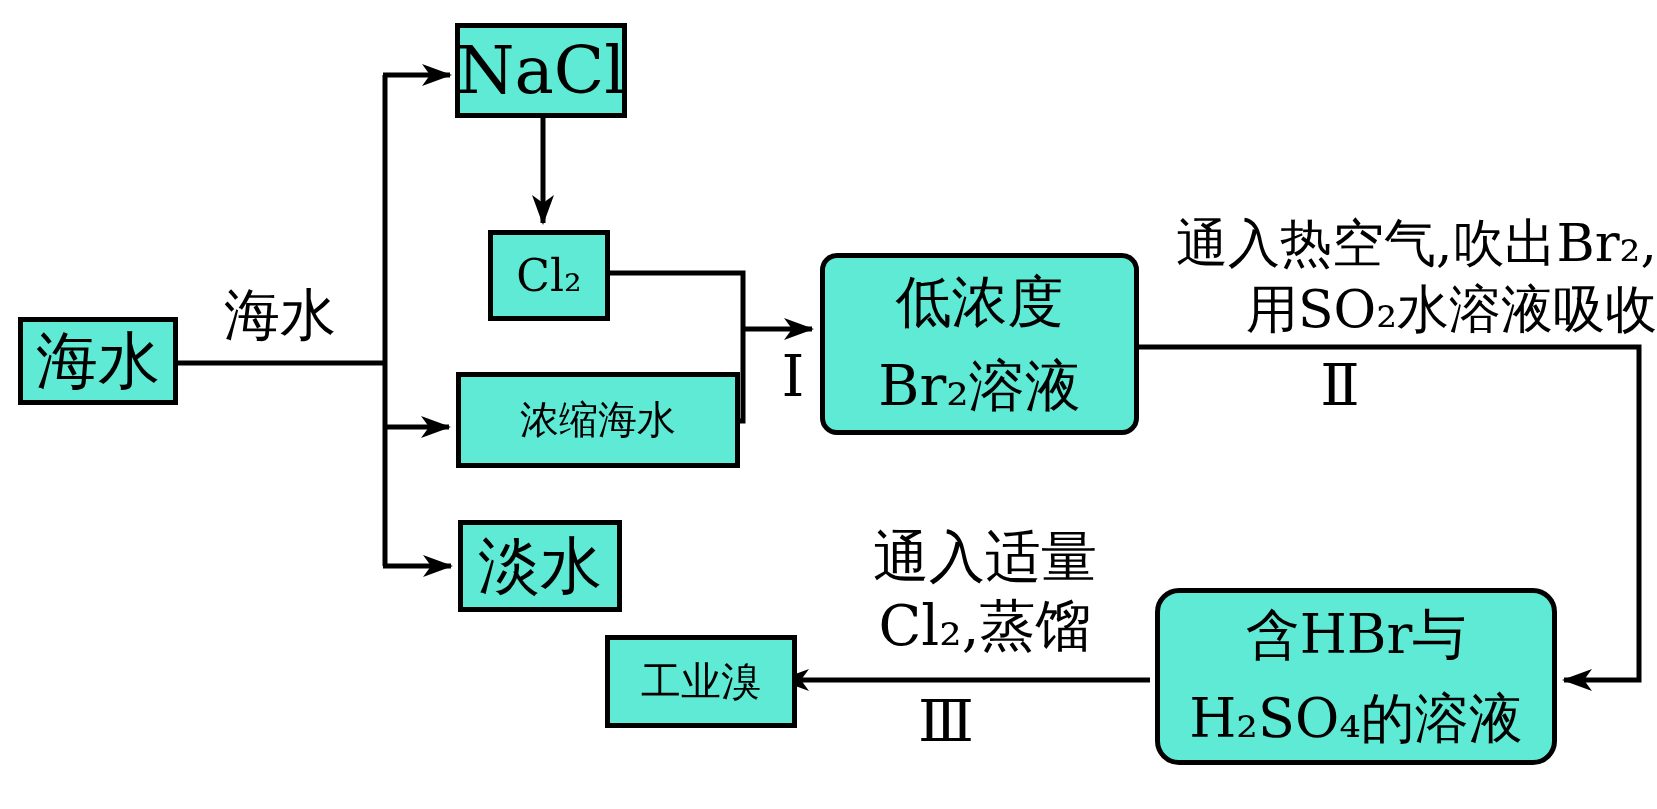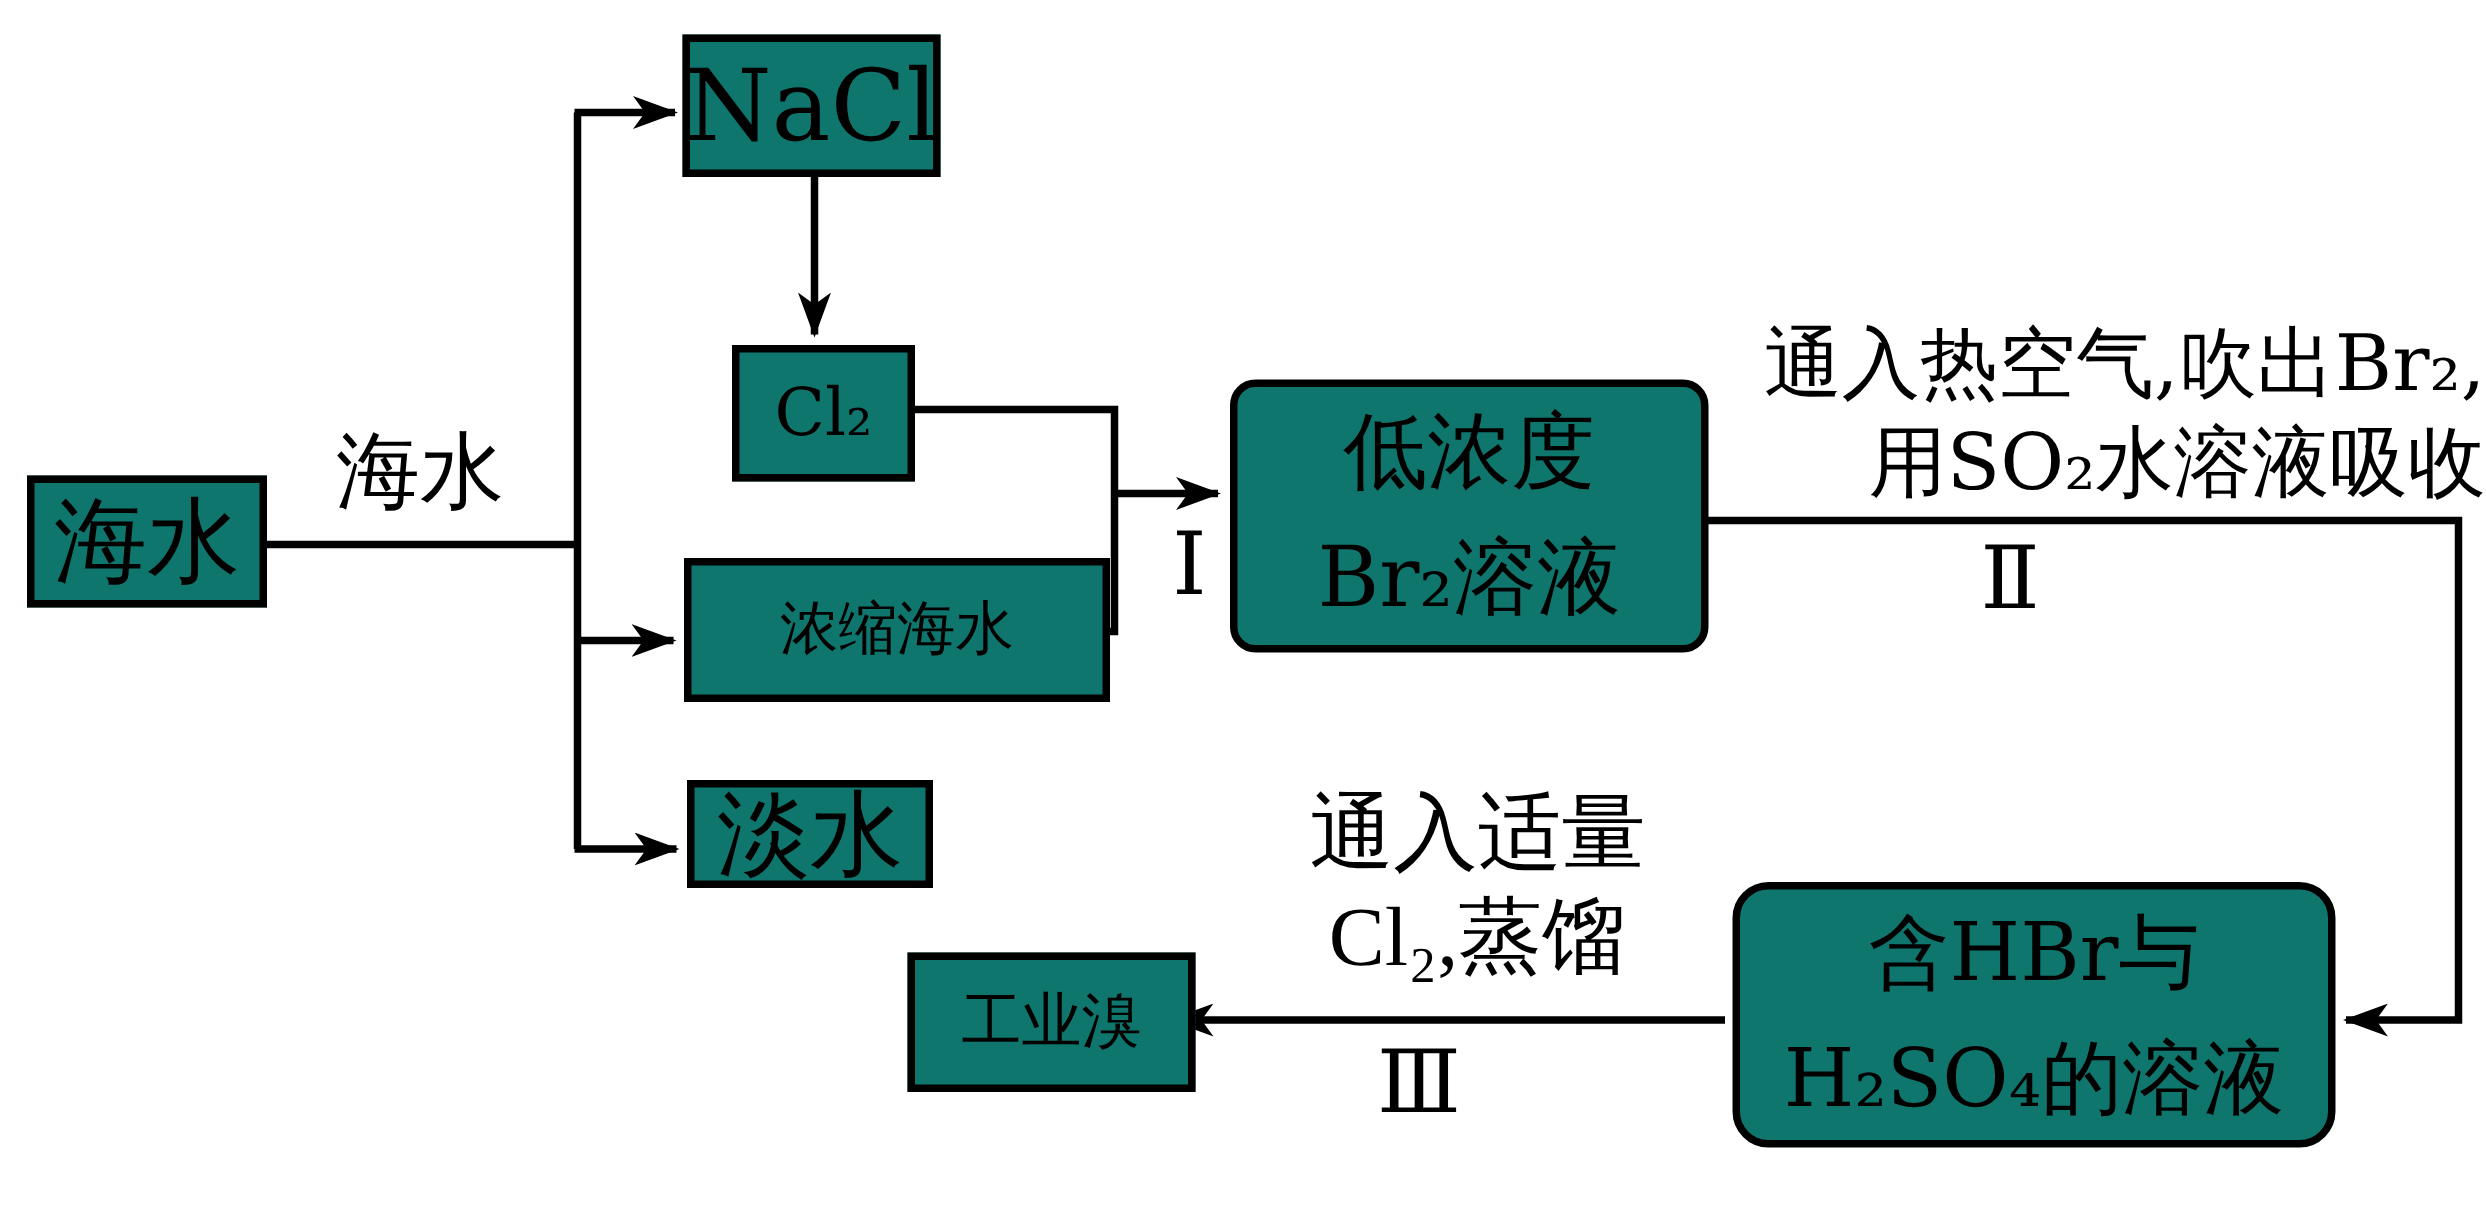--- a/index.html
+++ b/index.html
@@ -9,49 +9,49 @@
     background:#ffffff;
     font-family:"DejaVu Serif","Liberation Serif",serif;
     color:#000000;
     overflow:hidden;
   }
   #wires{position:absolute;left:0;top:0;width:1657px;height:809px;}
   .node{
     position:absolute;
     box-sizing:border-box;
     border:5px solid #000000;
-    background:#0f766e;
+    background:#5eead4;
     display:flex;
     flex-direction:column;
     align-items:center;
     justify-content:center;
     text-align:left;
     line-height:1.12;
     white-space:nowrap;
   }
   .lbl{
     position:absolute;
     text-align:center;
     white-space:nowrap;
   }
   
   .n-seawater{left:18px;top:317px;width:160px;height:88px;font-size:62px;}
   .n-nacl{left:455px;top:23px;width:172px;height:95px;font-size:66px;}
   .n-cl2{left:488px;top:230px;width:122px;height:91px;font-size:44px;}
   .n-conc{left:456px;top:372px;width:284px;height:96px;font-size:39px;}
-  .n-fresh{left:458px;top:520px;width:164px;height:72px;font-size:62px;}
+  .n-fresh{left:458px;top:520px;width:164px;height:92px;font-size:62px;}
   .n-lowbr2{left:820px;top:253px;width:319px;height:182px;font-size:56px;line-height:84px;border-radius:17px;}
   .n-hbr{left:1155px;top:588px;width:402px;height:177px;font-size:54px;line-height:84px;border-radius:24px;}
   .n-bromine{left:581px;top:635px;width:192px;height:93px;font-size:40px;margin-left:24px;}
   
   .l-desal{left:205px;top:273px;width:150px;font-size:56px;line-height:84px;}
   .l-step1{left:763px;top:343px;width:60px;font-size:58px;line-height:66px;}
   .l-step2text{left:1122px;top:210px;width:535px;font-size:52px;line-height:66px;text-align:right;}
   .l-step2num{left:1300px;top:352px;width:80px;font-size:58px;line-height:66px;}
-  .l-step3text{left:815px;top:522px;width:340px;font-size:56px;line-height:69px;font-family:Liberation Serif, serif;}
+  .l-step3text{left:815px;top:522px;width:340px;font-size:56px;line-height:69px;}
   .l-step3num{left:900px;top:688px;width:92px;font-size:58px;line-height:66px;}
 </style>
 </head>
 <body>
 
 <div id="canvas">
 
   <svg id="wires" viewBox="0 0 1657 809" xmlns="http://www.w3.org/2000/svg">
     <defs>
       <marker id="arr" viewBox="0 0 30 22" refX="28" refY="11" markerWidth="30" markerHeight="22" markerUnits="userSpaceOnUse" orient="auto">

